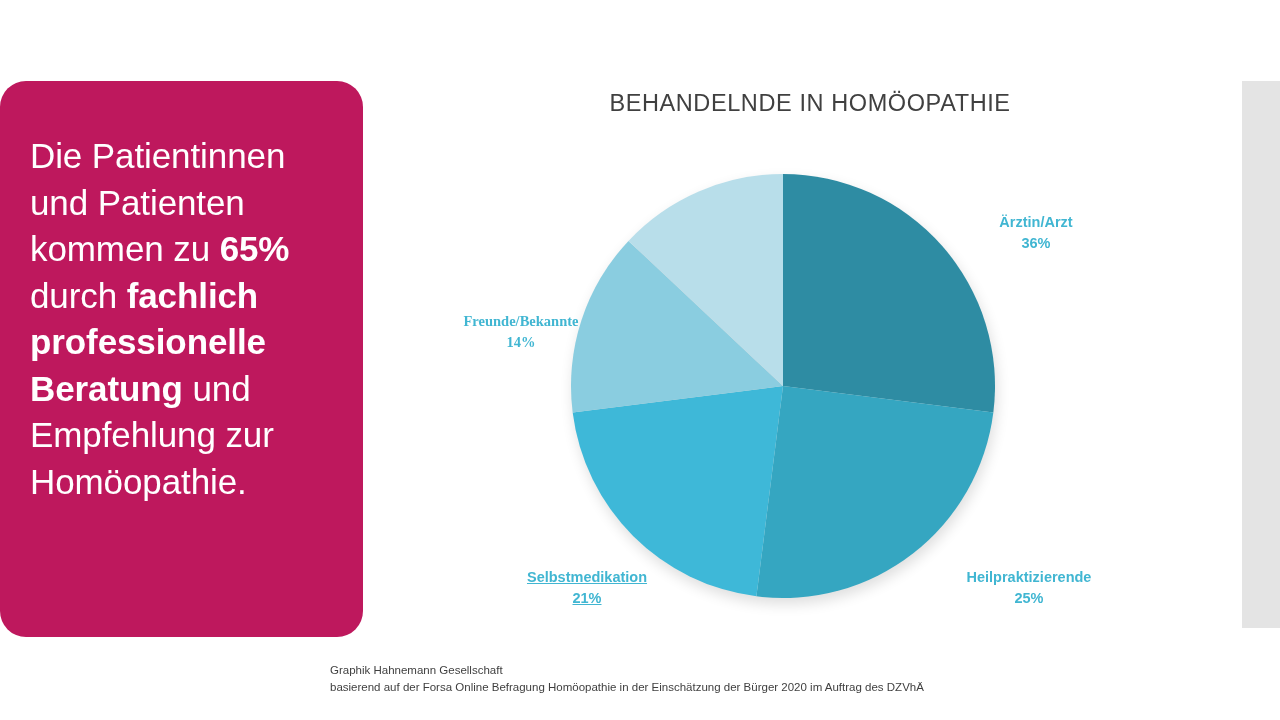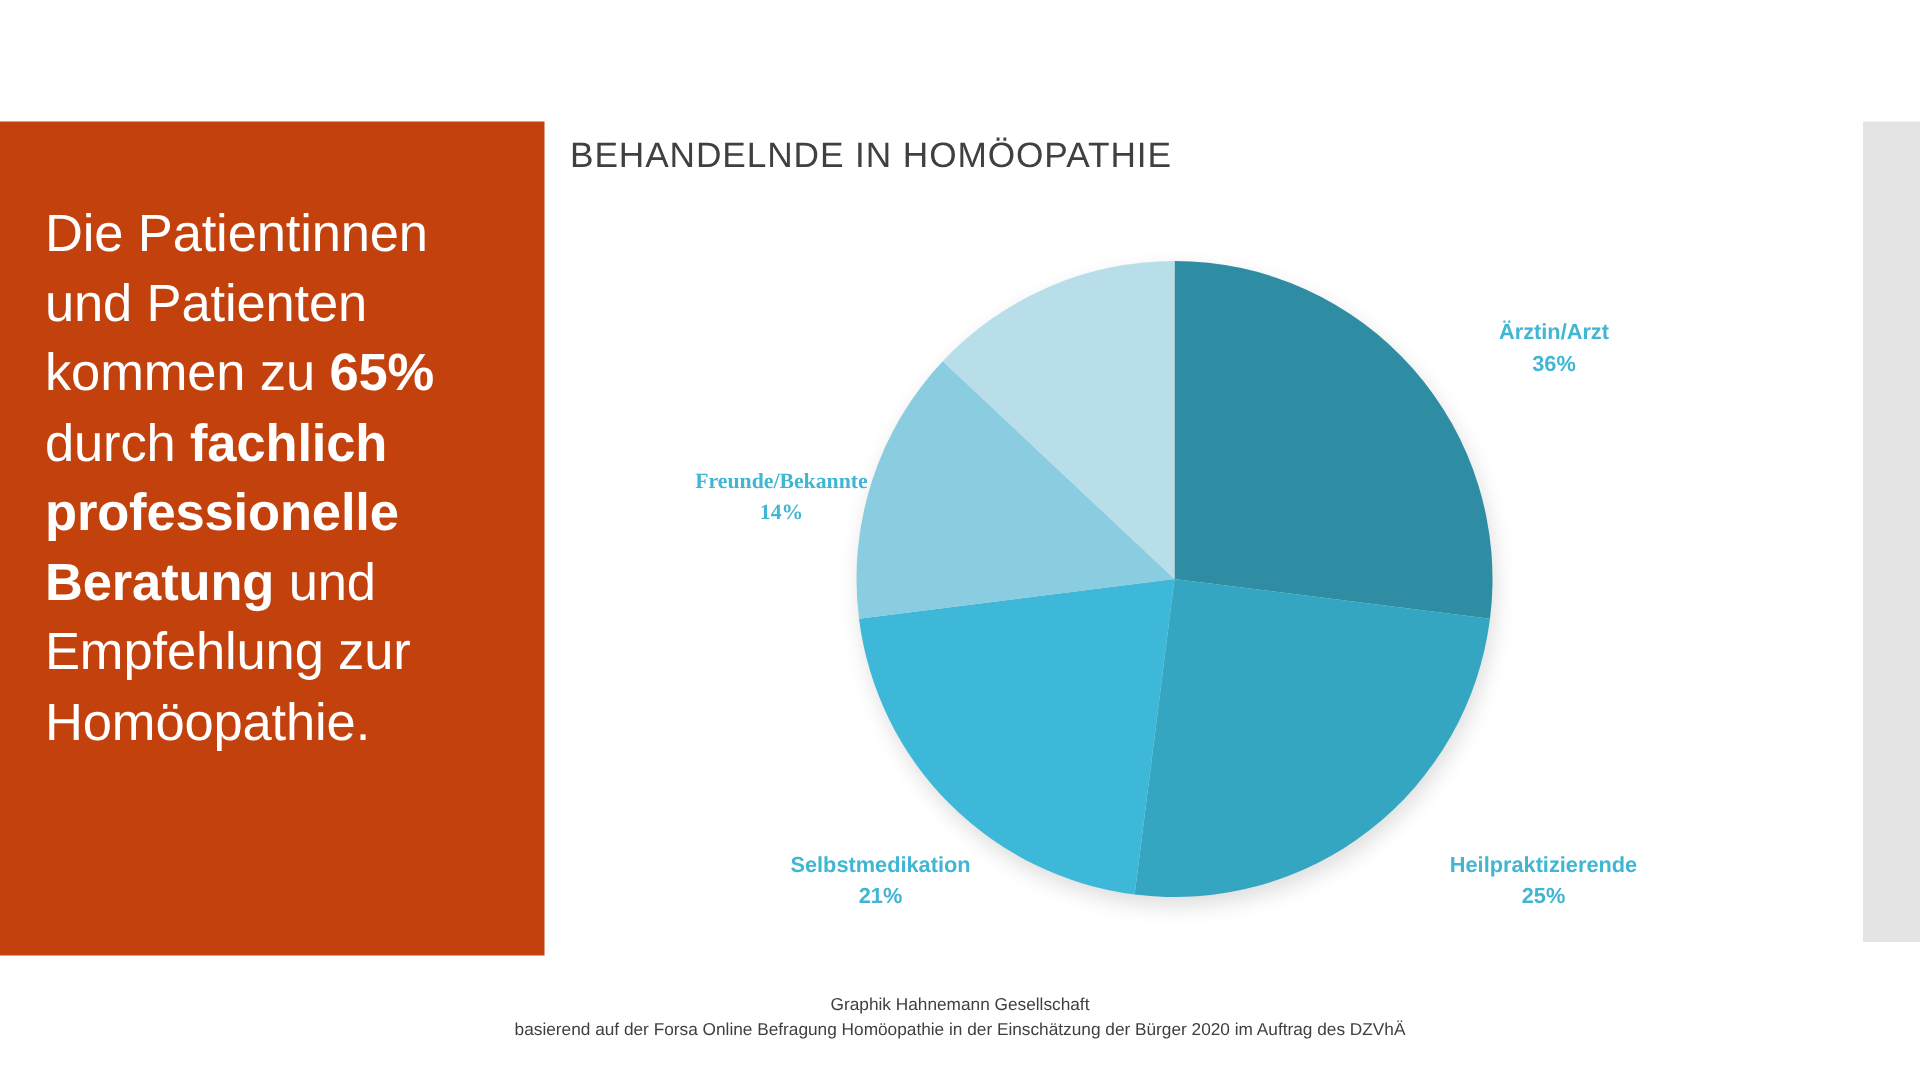--- a/index.html
+++ b/index.html
@@ -33,23 +33,24 @@
     background: #E4E4E4;
   }
 
   
   #left-panel {
     position: absolute;
     left: 0px;
     top: 81px;
     width: 363px;
     height: 556px;
-    background: #c2410c;
+    background: #be185d;
     box-sizing: border-box;
     padding: 52px 28px 20px 30px;
+    border-radius: 26px;
   }
   #left-panel-text {
     color: #ffffff;
     font-size: 35px;
     line-height: 46.5px;
     font-weight: 400;
     letter-spacing: -0.1px;
     white-space: normal;
   }
   #left-panel-text b {
@@ -63,21 +64,21 @@
     top: 81px;
     width: 860px;
     height: 560px;
   }
 
   #chart-title {
     position: absolute;
     left: 0;
     top: 9px;
     width: 860px;
-    text-align: left;
+    text-align: center;
     color: #404040;
     font-size: 23.5px;
     letter-spacing: 0.6px;
     font-weight: 400;
   }
 
   
   #pie-wrap {
     position: absolute;
     left: 188px;
@@ -110,30 +111,30 @@
     font-weight: 700;
     line-height: 21px;
     text-align: center;
     white-space: pre-line;
   }
   .pie-label .pct { display: block; }
 
   #label-apotheken { left: 197px; top: 43px;  width: 176px; }
   #label-aerztin   { left: 568px; top: 110px; width: 176px; }
   #label-heil      { left: 556px; top: 465px; width: 186px; }
-  #label-selbst    { left: 114px; top: 465px; width: 186px; }
+  #label-selbst    { left: 114px; top: 465px; width: 186px; text-decoration: underline; }
   #label-freunde   { left: 48px;  top: 209px; width: 186px; font-family: Liberation Serif, serif; }
 
   
   #footnote {
     position: absolute;
     left: 330px;
     top: 662px;
     width: 620px;
-    text-align: center;
+    text-align: left;
     color: #3F3F3F;
     font-size: 11.5px;
     line-height: 17px;
   }
   #footnote-line1 { display: block; }
   #footnote-line2 { display: block; white-space: nowrap; }
 </style>
 </head>
 <body>
 

